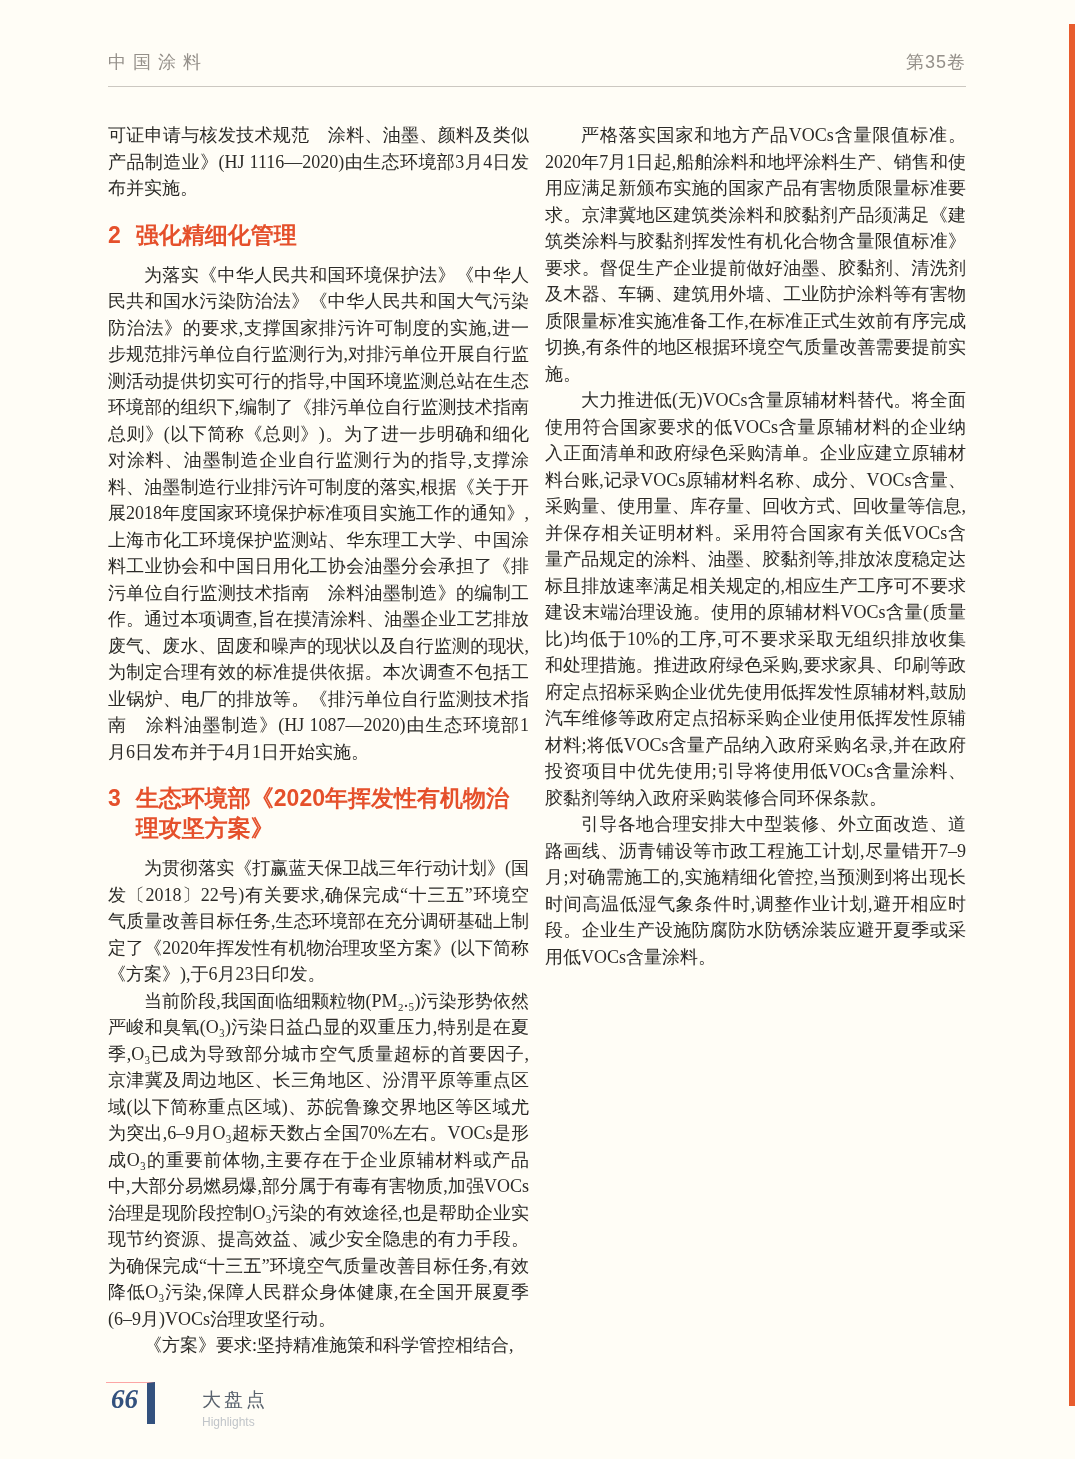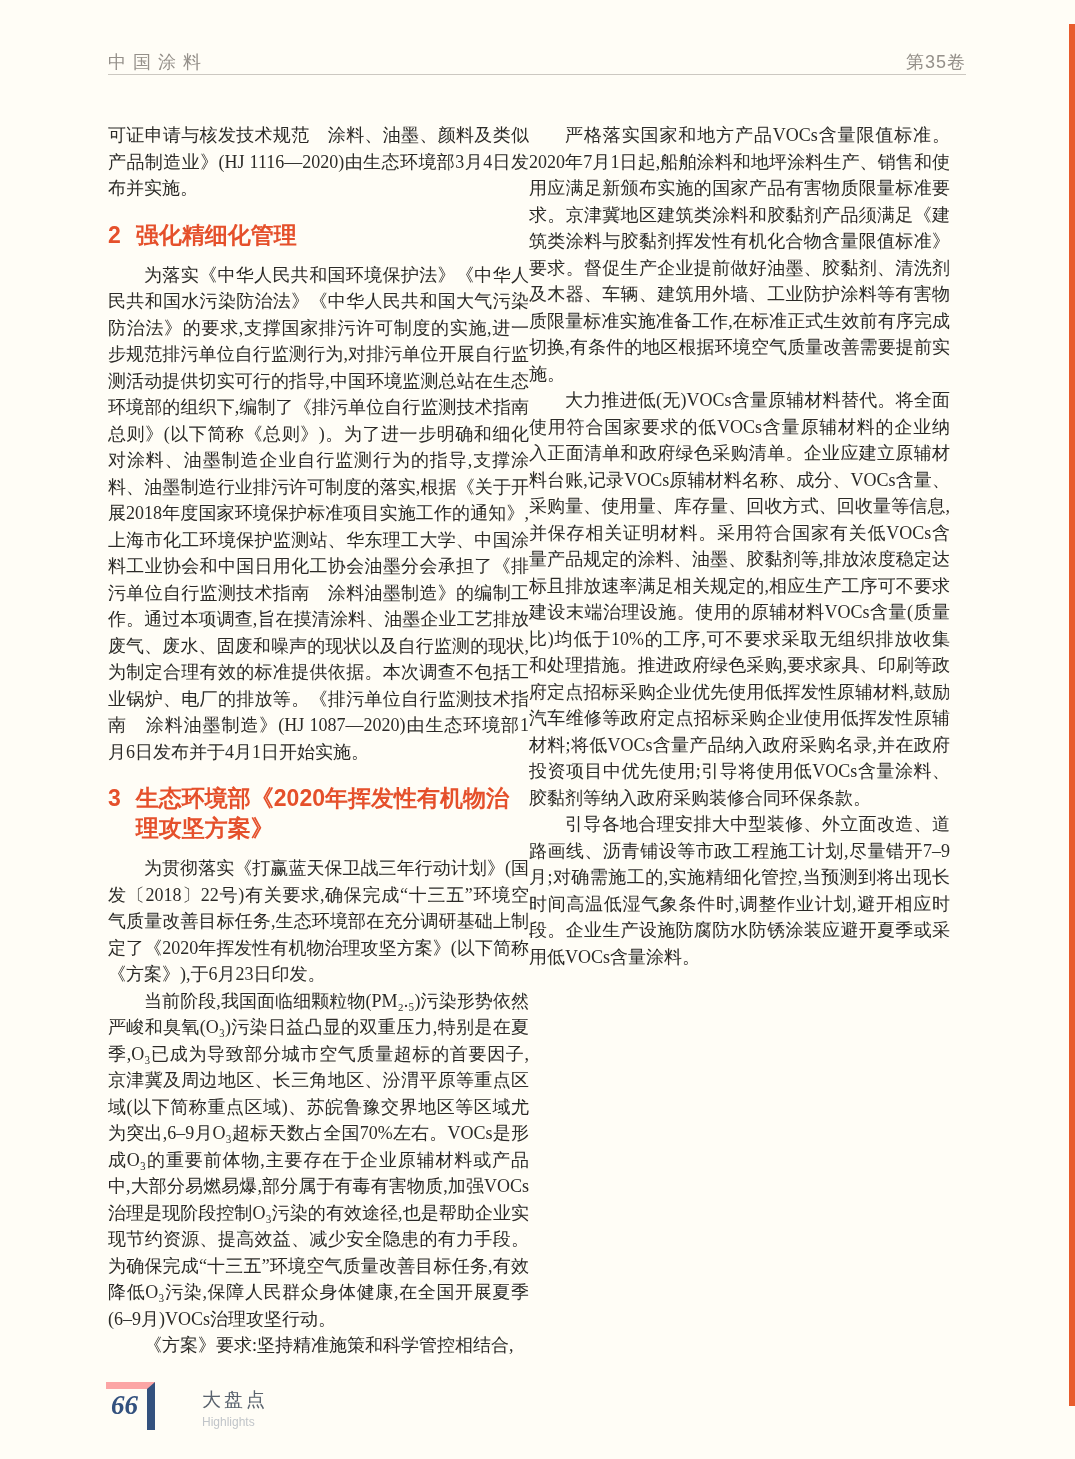--- a/index.html
+++ b/index.html
@@ -12,28 +12,28 @@
   }
   .edge-bar {
     position:absolute; top:24px; right:0;
     width:6px; height:1382px;
     background:#e85c2d;
   }
   .page-header {
     position:absolute; top:50px; left:108px; width:858px;
     display:flex; justify-content:space-between; align-items:flex-end;
     color:#95908a; font-size:18px;
-    border-bottom:1px solid #ccc8c1; 
+    border-bottom:1px solid #ccc8c1; padding-bottom:12px;
     font-family:"Liberation Sans","DejaVu Sans",sans-serif;
   }
   .journal-title { letter-spacing:7px; }
   .volume-label  { letter-spacing:1px; }
   .columns {
     position:absolute; top:122px; left:108px; width:858px; height:1248px;
-    display:flex; overflow:hidden;
+    display:flex; gap:16px; overflow:hidden;
   }
   .col {
     width:421px; flex:0 0 421px;
     font-size:18px; line-height:26.5px;
     text-align:justify; text-justify:inter-ideograph;
     color:#2b2a27;
   }
   .col p { text-indent:2em; }
   .col p.cont { text-indent:0; }
   h2.sec {
@@ -42,21 +42,21 @@
     font-family:"Liberation Sans","DejaVu Sans",sans-serif;
     font-weight:bold; font-size:23px; line-height:30px;
     margin:18px 0 12px 0; text-align:left;
   }
   h2.sec .sec-num { flex:0 0 auto; }
   .page-footer {
     position:absolute; left:106px; top:1382px;
     display:flex; gap:11px; align-items:flex-start;
   }
   .pn-box {
-    border-top:7px solid #fca5a5;
+    border-top:1px solid #fca5a5;
     border-right:8px solid #33517e;
     padding:1px 9px 9px 5px;
   }
   .pn {
     font-style:italic; font-weight:bold; font-size:27px;
     color:#33517e;
     font-family:"Liberation Serif","DejaVu Serif",serif;
   }
   .footer-labels { padding-top:5px; font-family:"Liberation Sans","DejaVu Sans",sans-serif;margin-left:36px; }
   .footer-label-cn { font-size:19px; color:#59626d; letter-spacing:3px; }

